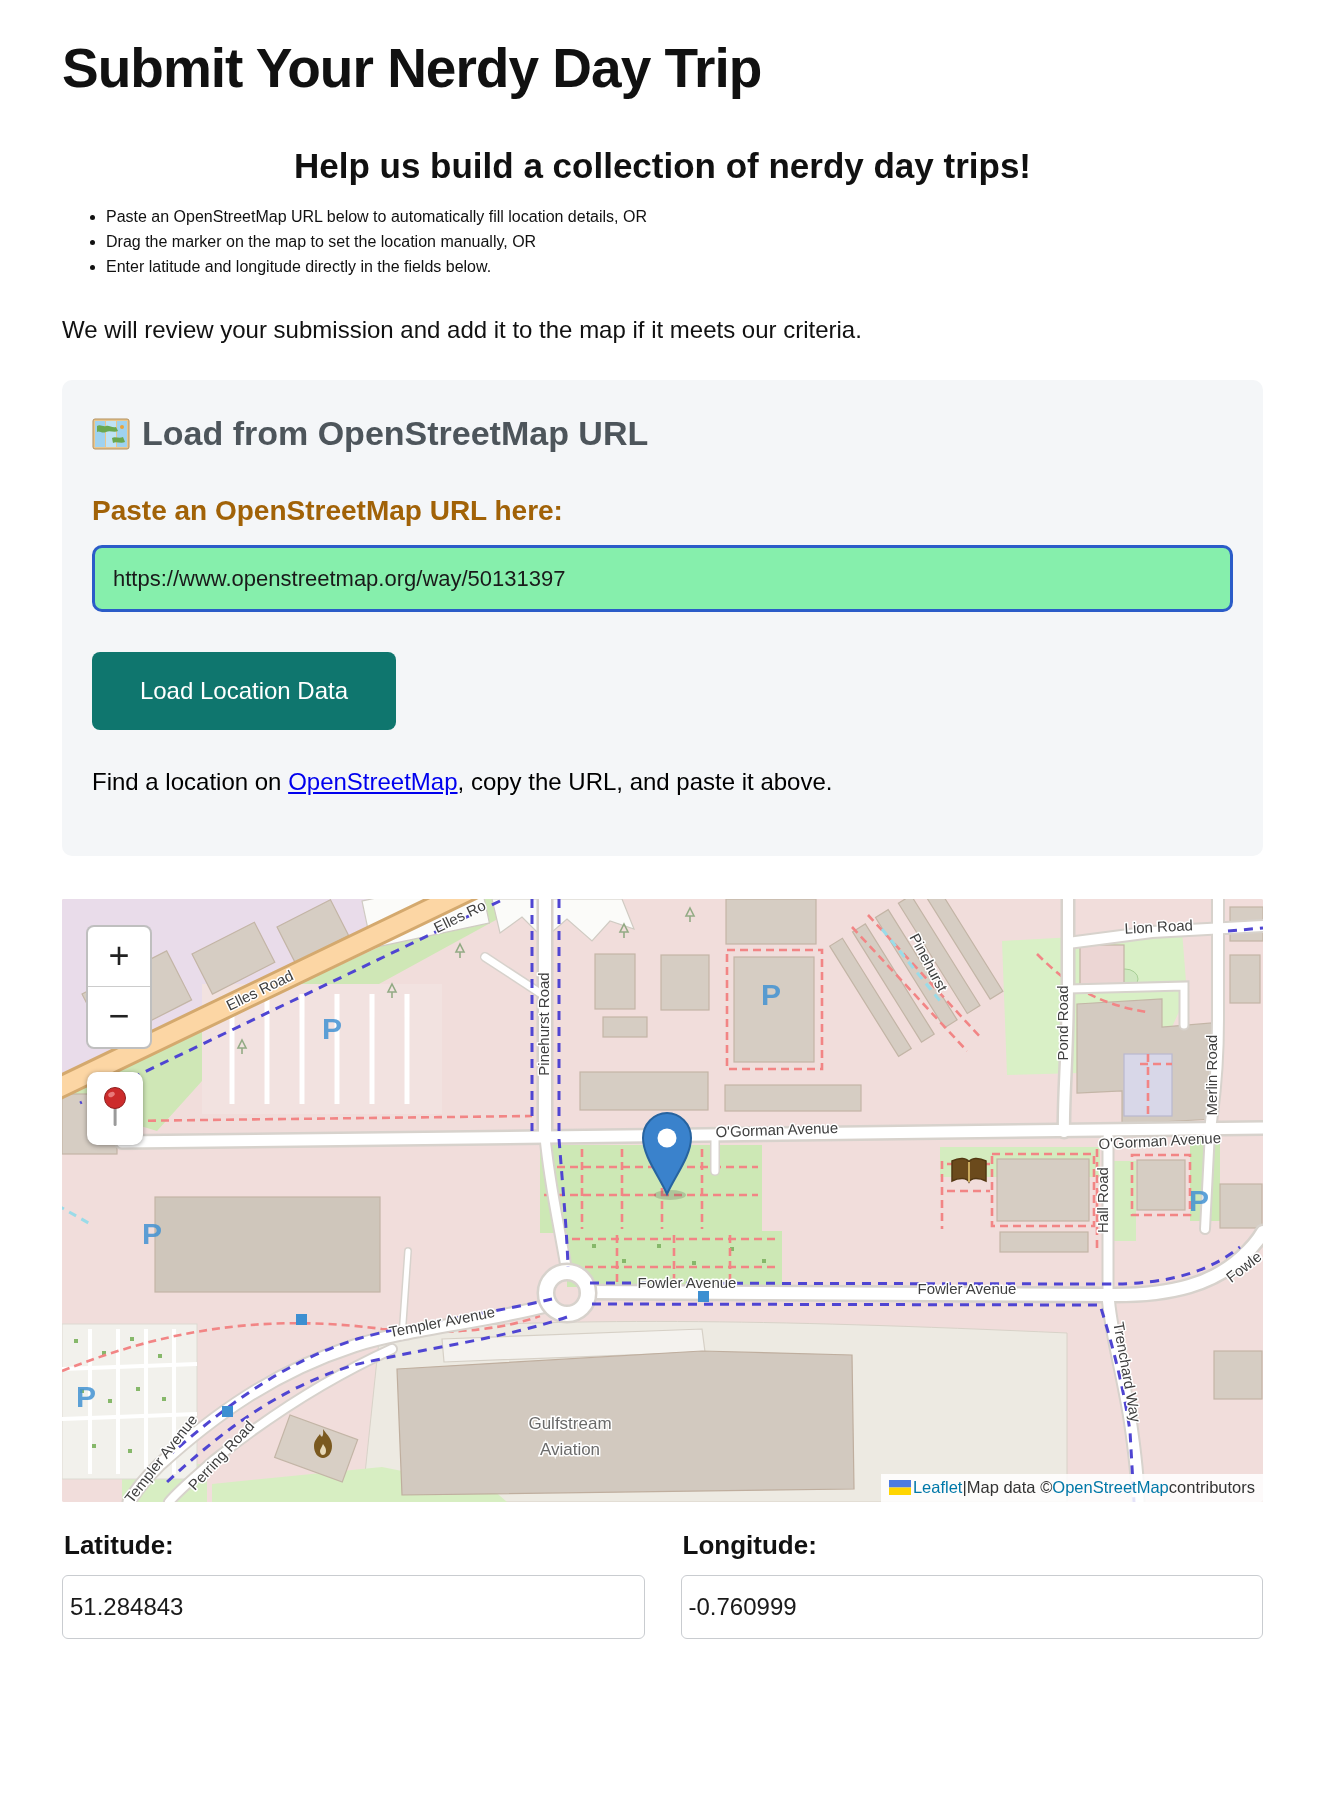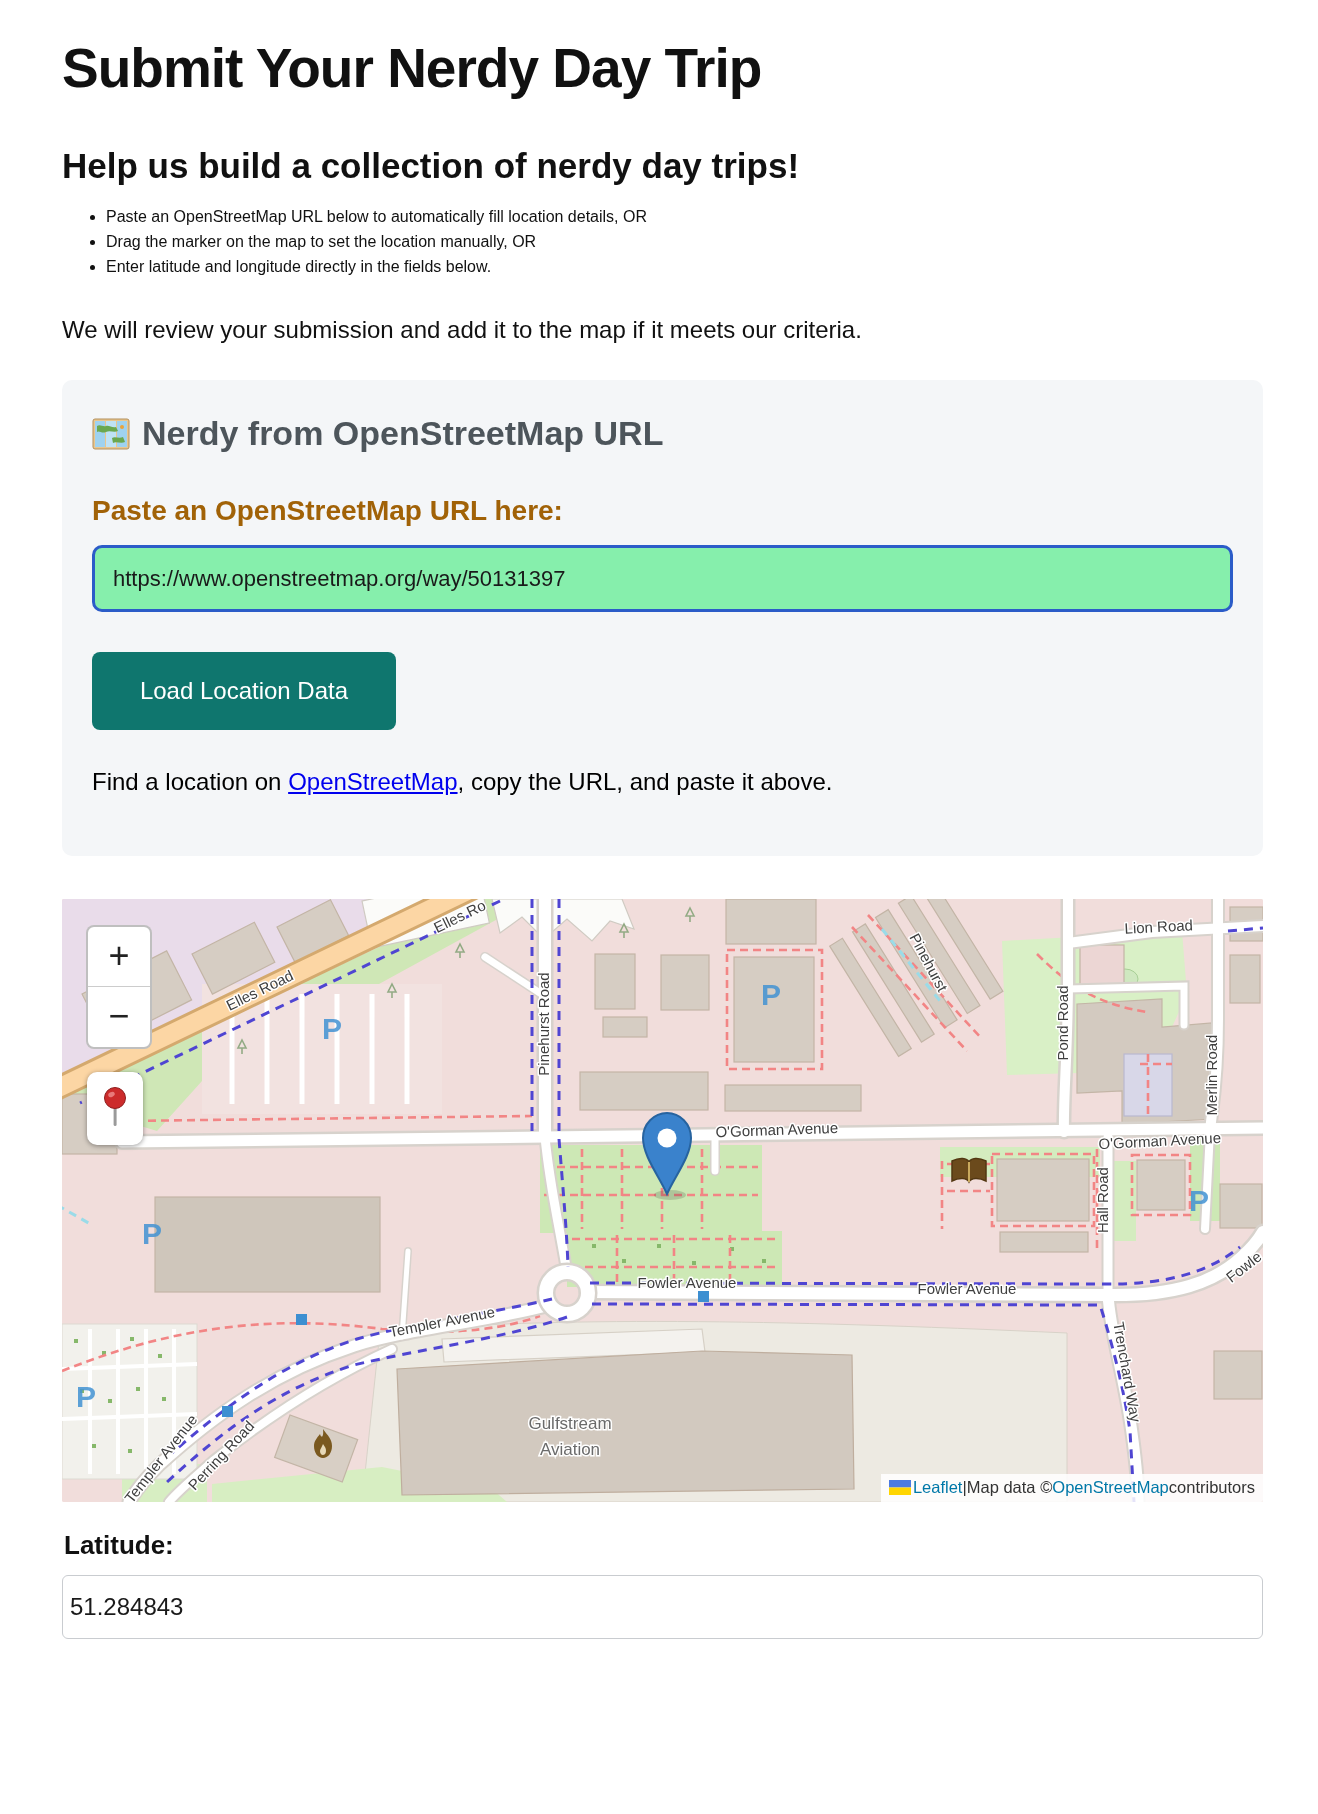--- a/index.html
+++ b/index.html
@@ -1,21 +1,21 @@
 <!DOCTYPE html>
 <html><head>
 <meta charset="utf-8">
 <style>
   * { box-sizing: border-box; }
   html,body { margin:0; padding:0; background:#fff; }
   body { font-family:"Liberation Sans", sans-serif; color:#111; width:1318px; }
   .container { margin:0 56px 0 62px; width:1201px; }
 
   h1 { font-size:55px; font-weight:bold; margin:36px 0 0 0; letter-spacing:-1px; }
-  h2 { font-size:35px; font-weight:bold; margin:46px 0 0 0; }
+  h2 { font-size:35px; font-weight:bold; margin:46px 0 0 0;text-align:center; }
   .intro { font-size:24px; margin:38px 0 0 0; }
   ul.options { font-size:16px; margin:22px 0 0 0; padding-left:44px; }
   ul.options li { margin:7px 0; }
   .review { font-size:24px; margin:40px 0 0 0; }
 
   .osm-panel { margin-top:36px; background:#f4f6f8; border-radius:10px; padding:34px 30px 60px 30px; }
   .osm-panel h3 { margin:0; font-size:34px; font-weight:bold; color:#4d555b; display:flex; align-items:center; gap:12px; }
   .osm-panel .url-label { display:block; font-size:28px; font-weight:bold; color:#a16207; margin-top:42px; }
   .url-input { display:block; width:100%; margin-top:18px; height:67px; border:3.5px solid #2b5cc8; border-radius:10px; font-size:22px; font-family:"Liberation Sans",sans-serif; padding:0 18px; color:#1a1a1a; outline:none; background:#86efac; }
   .load-btn { margin-top:40px; width:304px; height:78px; background:#0f766e; color:#fff; border:none; border-radius:8px; font-size:24px; font-family:"Liberation Sans",sans-serif; cursor:pointer; }
@@ -64,21 +64,21 @@
         <svg width="38" height="32" viewBox="0 0 38 32">
           <rect x="1" y="1" width="36" height="30" rx="2" fill="#e8c68f" stroke="#b3905c"></rect>
           <rect x="3" y="3" width="10" height="26" fill="#9fd2ef"></rect>
           <rect x="14" y="3" width="10" height="26" fill="#bfe2f5"></rect>
           <rect x="25" y="3" width="10" height="26" fill="#9fd2ef"></rect>
           <path d="M5,8 C8,6 11,9 14,8 C17,7 20,10 24,9 L26,13 C22,15 18,12 14,14 C10,16 7,12 5,14 Z" fill="#6aa84f"></path>
           <path d="M20,20 C23,18 27,21 31,19 L33,24 C29,26 24,23 21,25 Z" fill="#6aa84f"></path>
           <circle cx="30" cy="9" r="2" fill="#e9a33b"></circle>
         </svg>
       </span>
-      <span>Nerdy from OpenStreetMap URL</span>
+      <span>Load from OpenStreetMap URL</span>
     </h3>
     <label class="url-label">Paste an OpenStreetMap URL here:</label>
     <input class="url-input" type="text" value="https://www.openstreetmap.org/way/50131397" style="">
     <button class="load-btn">Load Location Data</button>
     <p class="helper"><span>Find a location on </span><a href="#">OpenStreetMap</a><span>, copy the URL, and paste it above.</span></p>
   </section>
 
   <div class="map-wrap">
     <svg width="1201" height="603" viewBox="0 0 1201 603">
 
@@ -368,16 +368,20 @@
       <a href="#">OpenStreetMap</a>
       <span>contributors</span>
     </div>
   </div>
 
   <div class="coords">
     <div class="col">
       <label>Latitude:</label>
       <input type="text" value="51.284843" style="">
     </div>
+    <div class="col">
+      <label>Longitude:</label>
+      <input type="text" value="-0.760999" style="">
+    </div>
   </div>
 
   <div class="bottom-space"></div>
 </div>
 
 </body></html>

